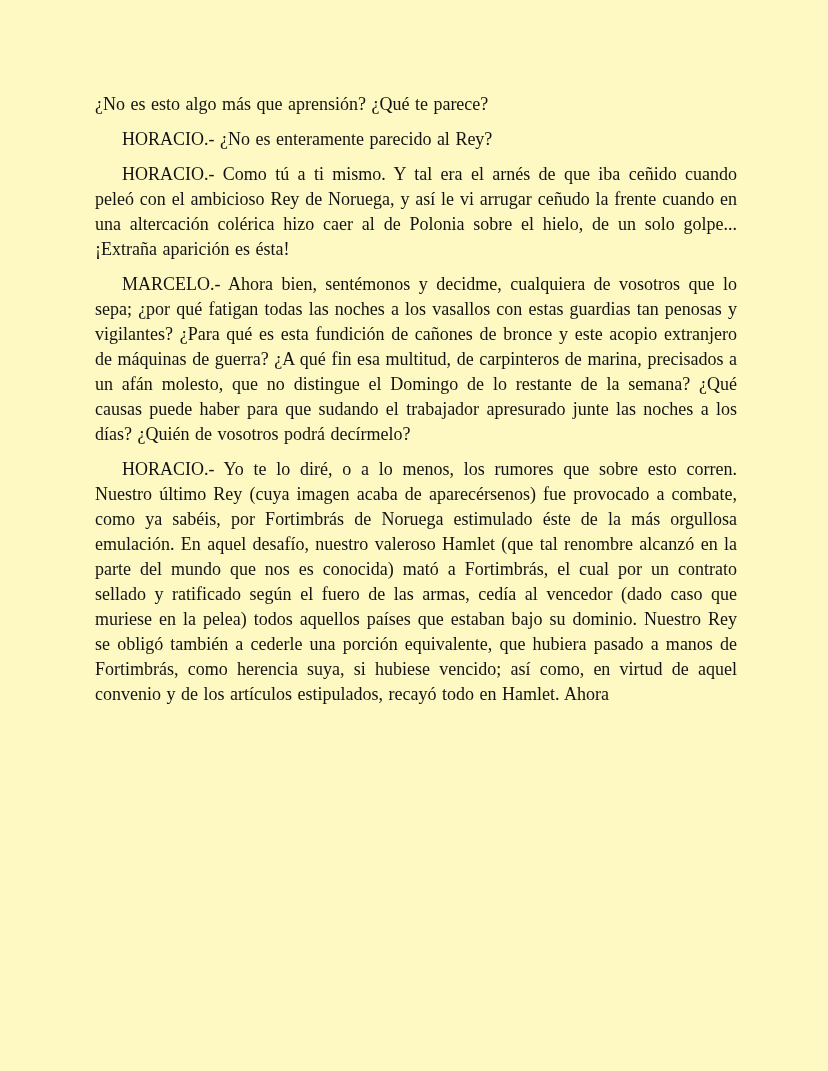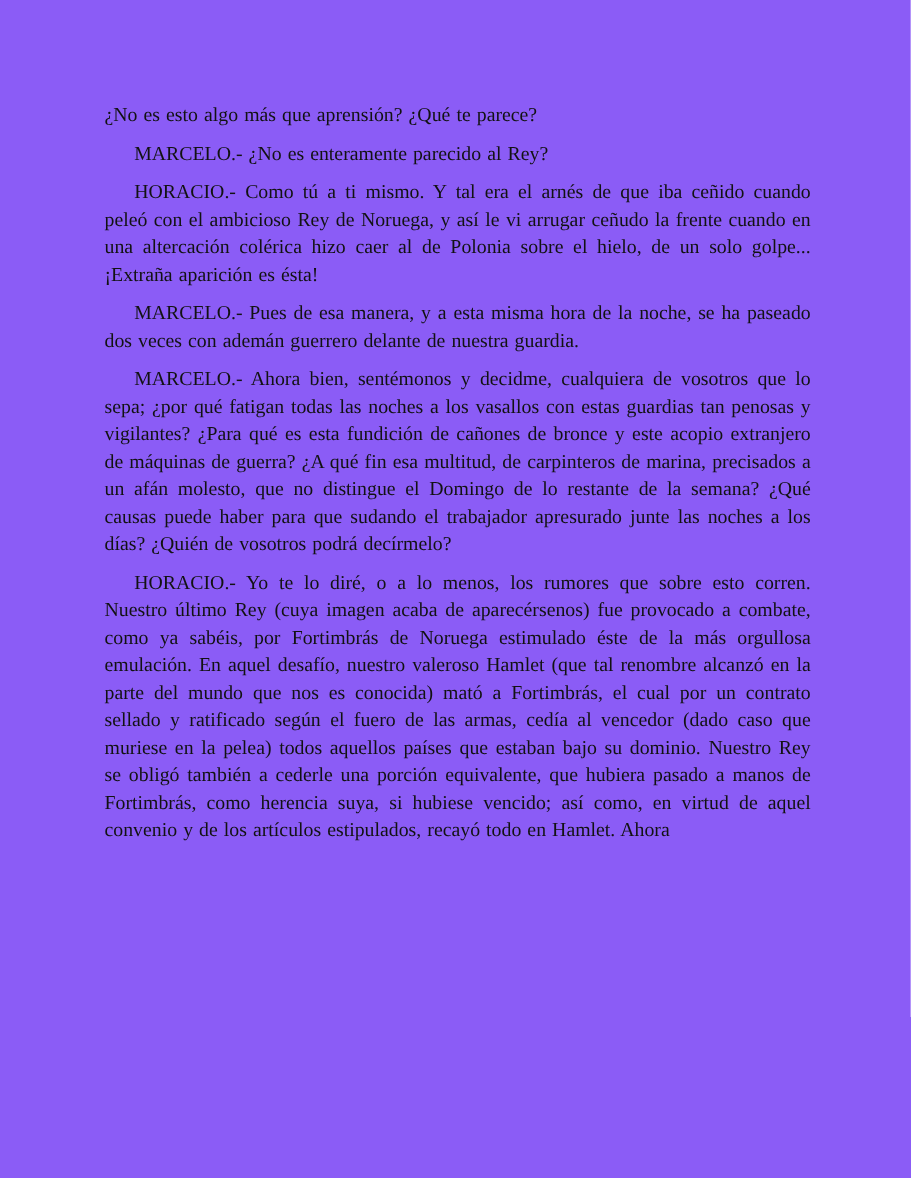--- a/index.html
+++ b/index.html
@@ -5,21 +5,21 @@
   html, body {
     margin: 0;
     padding: 0;
     background: #ffffff;
   }
   .page {
     position: relative;
     width: 828px;
     height: 1071px;
     box-sizing: border-box;
-    background: #8b5cf6;
+    background: #fef9c3;
     color: #121212;
     padding: 92px 91px 40px 95px;
     font-family: "Liberation Serif", "DejaVu Serif", serif;
     overflow: hidden;
   }
   .page p {
     margin: 0 0 10px 0;
     font-size: 18px;
     line-height: 25px;
     text-align: justify;
@@ -30,23 +30,22 @@
     text-indent: 0;
   }
 </style>
 </head>
 <body>
 
 <div class="page">
   <p class="continuation">¿No es esto algo más que aprensión? ¿Qué te parece?</p>
 
 
-  <p>MARCELO.- ¿No es enteramente parecido al Rey?</p>
+  <p>HORACIO.- ¿No es enteramente parecido al Rey?</p>
 
   <p>HORACIO.- Como tú a ti mismo. Y tal era el arnés de que iba ceñido cuando peleó con el ambicioso Rey de Noruega, y así le vi arrugar ceñudo la frente cuando en una altercación colérica hizo caer al de Polonia sobre el hielo, de un solo golpe... ¡Extraña aparición es ésta!</p>
 
-  <p>MARCELO.- Pues de esa manera, y a esta misma hora de la noche, se ha paseado dos veces con ademán guerrero delante de nuestra guardia.</p>
 
 
   <p>MARCELO.- Ahora bien, sentémonos y decidme, cualquiera de vosotros que lo sepa; ¿por qué fatigan todas las noches a los vasallos con estas guardias tan penosas y vigilantes? ¿Para qué es esta fundición de cañones de bronce y este acopio extranjero de máquinas de guerra? ¿A qué fin esa multitud, de carpinteros de marina, precisados a un afán molesto, que no distingue el Domingo de lo restante de la semana? ¿Qué causas puede haber para que sudando el trabajador apresurado junte las noches a los días? ¿Quién de vosotros podrá decírmelo?</p>
 
   <p>HORACIO.- Yo te lo diré, o a lo menos, los rumores que sobre esto corren. Nuestro último Rey (cuya imagen acaba de aparecérsenos) fue provocado a combate, como ya sabéis, por Fortimbrás de Noruega estimulado éste de la más orgullosa emulación. En aquel desafío, nuestro valeroso Hamlet (que tal renombre alcanzó en la parte del mundo que nos es conocida) mató a Fortimbrás, el cual por un contrato sellado y ratificado según el fuero de las armas, cedía al vencedor (dado caso que muriese en la pelea) todos aquellos países que estaban bajo su dominio. Nuestro Rey se obligó también a cederle una porción equivalente, que hubiera pasado a manos de Fortimbrás, como herencia suya, si hubiese vencido; así como, en virtud de aquel convenio y de los artículos estipulados, recayó todo en Hamlet. Ahora</p>
 </div>
 
 </body></html>

